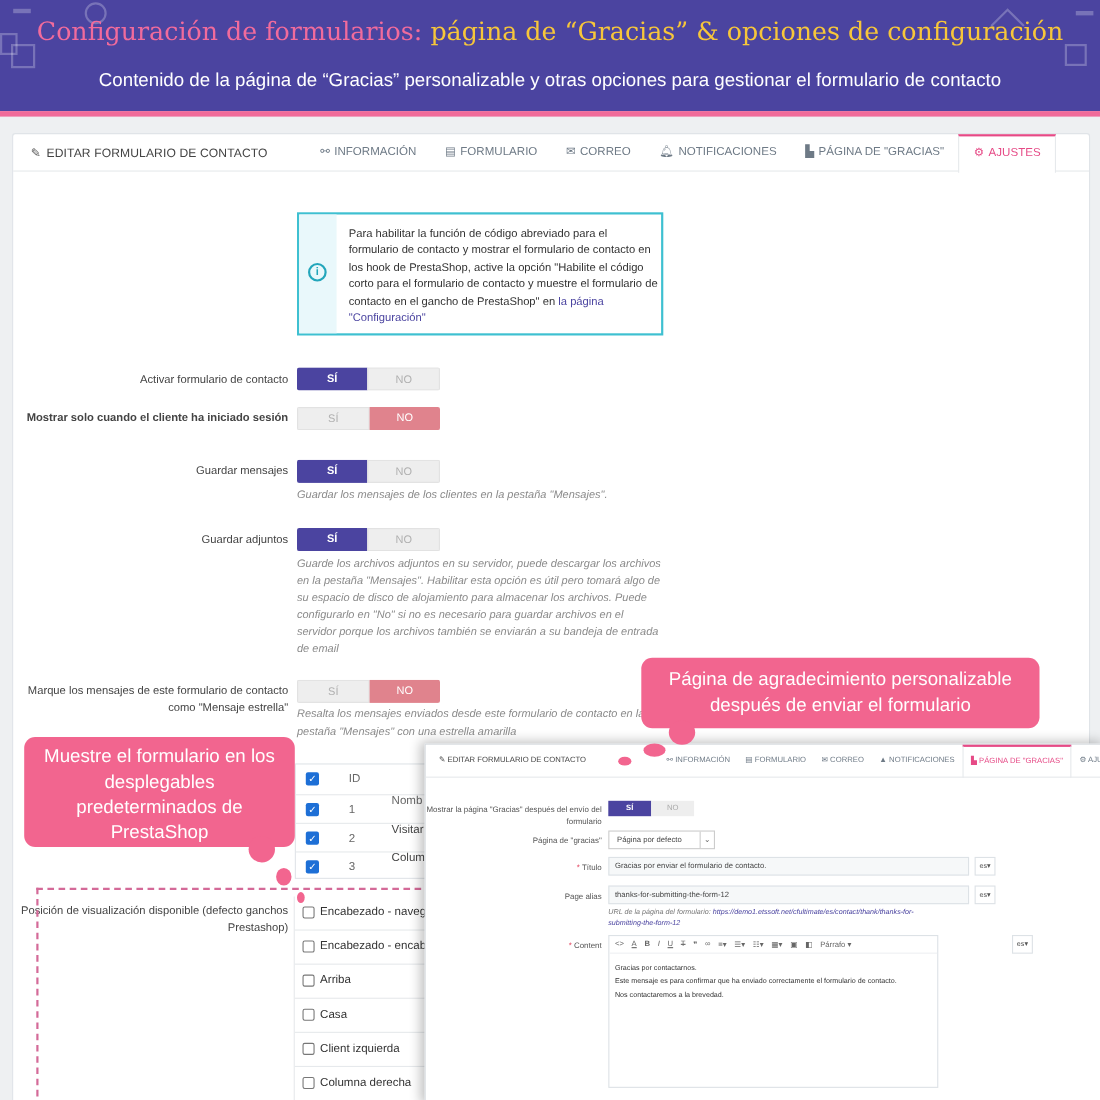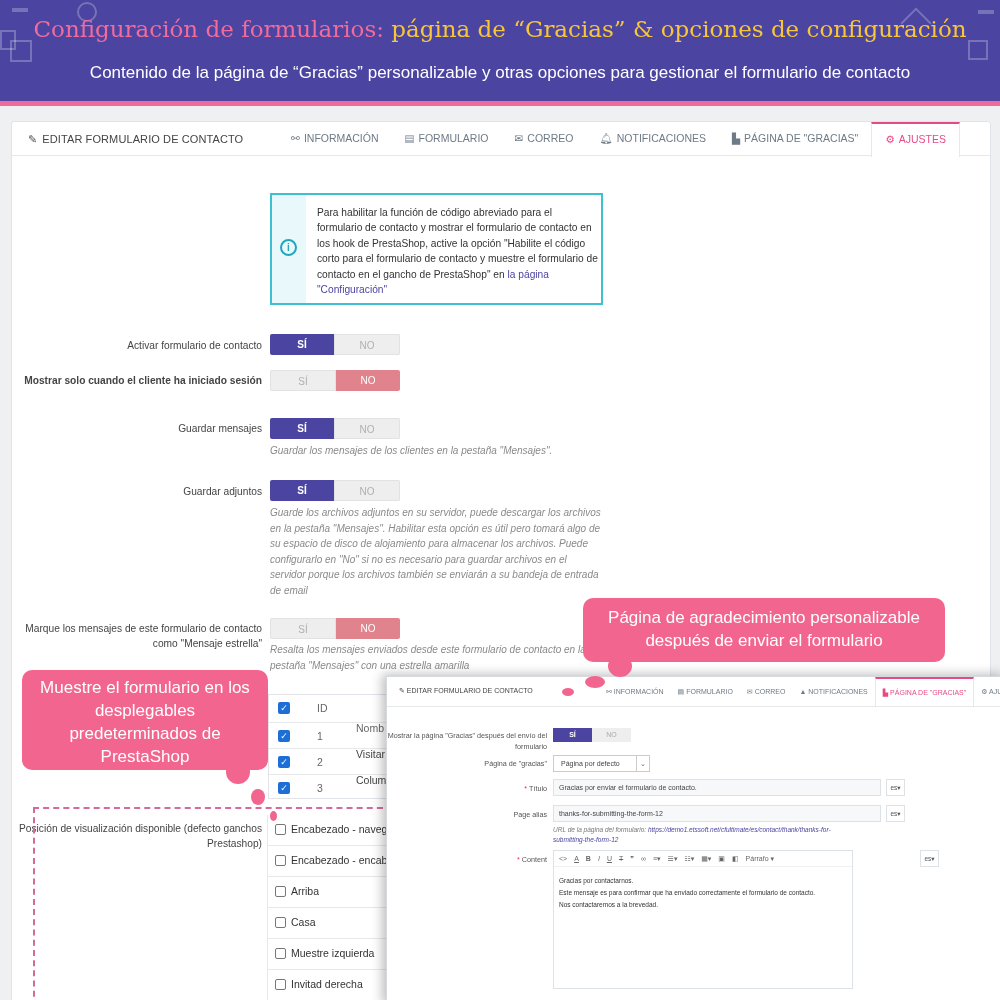--- a/index.html
+++ b/index.html
@@ -194,25 +194,25 @@
     <div class="hook">
         <span class="ucb"></span>
         <span class="lbl">Arriba</span>
       </div>
     <div class="hook">
         <span class="ucb"></span>
         <span class="lbl">Casa</span>
       </div>
     <div class="hook">
         <span class="ucb"></span>
-        <span class="lbl">Muestre izquierda</span>
-      </div>
-    <div class="hook">
-        <span class="ucb"></span>
-        <span class="lbl">Invitad derecha</span>
+        <span class="lbl">Client izquierda</span>
+      </div>
+    <div class="hook">
+        <span class="ucb"></span>
+        <span class="lbl">Columna derecha</span>
       </div>
   </div>
 </div>
 
 <div class="dashed"></div>
 
 <div class="callout" style="left:22px;top:670px;width:246px;height:100px;padding:6px 16px;">Muestre el formulario en los desplegables predeterminados de PrestaShop</div>
 <div class="dot" style="left:226px;top:760px;width:24px;height:24px;"></div>
 <div class="dot" style="left:251px;top:789px;width:14px;height:16px;"></div>
 <div class="dot" style="left:270px;top:811px;width:7px;height:10px;"></div>

